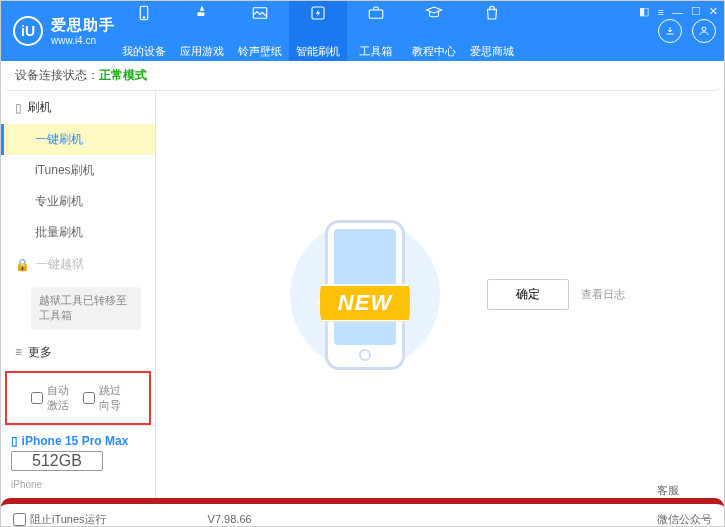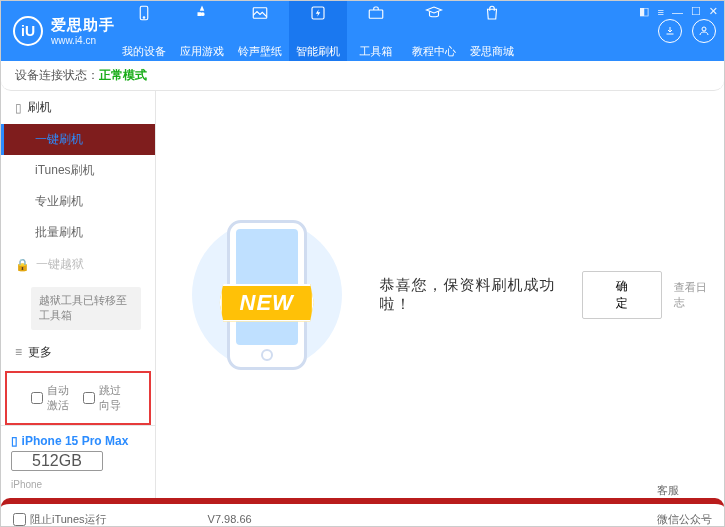--- a/index.html
+++ b/index.html
@@ -18,21 +18,21 @@
 .header-right-icons { margin-left: auto; display: flex; gap: 10px; align-items: center; }
 .circle-btn { width: 24px; height: 24px; border: 1.5px solid #fff; border-radius: 50%; display: flex; align-items: center; justify-content: center; cursor: pointer; }
 .status-bar { height: 30px; border-bottom: 1px solid #e5e5e5; display: flex; align-items: center; padding: 0 14px; font-size: 12px; color: #555; border-radius: 10px; }
 .status-mode { color: #1aad19; font-weight: bold; }
 .body-wrap { display: flex; height: calc(100% - 60px - 30px - 28px); }
 .sidebar { width: 155px; border-right: 1px solid #e5e5e5; font-size: 12px; color: #555; display: flex; flex-direction: column; }
 .side-scroll { flex: 1; overflow-y: auto; }
 .side-group-title { display: flex; align-items: center; gap: 6px; padding: 8px 14px; color: #333; font-weight: 500; }
 .side-group-title.jailbreak { color: #bbb; }
 .side-item { padding: 7px 14px 7px 34px; cursor: pointer; color: #666; }
-.side-item.active { background: #7f1d1d; color: #2b8cff; border-left: 3px solid #2b8cff; padding-left: 31px; }
+.side-item.active { background: #fef9c3; color: #2b8cff; border-left: 3px solid #2b8cff; padding-left: 31px; }
 .side-note { background: #f2f2f2; color: #888; font-size: 11px; margin: 6px 14px 6px 30px; padding: 6px 8px; line-height: 1.4; border-radius: 2px; }
 .checkbox-row { border-top: 1px solid #e5e5e5; padding: 10px 24px; display: flex; gap: 10px; align-items: center; border: 2px solid #e63a3a; margin: 4px 4px 0 4px; }
 .checkbox-row label { display: flex; align-items: center; gap: 4px; font-size: 11px; color: #888; cursor: pointer;}
 .checkbox-row input { width: 12px; height: 12px; }
 .device-block { border-top: 1px solid #e5e5e5; padding: 8px 10px; }
 .device-name { color: #2b8cff; font-size: 12px; font-weight: bold; display: flex; align-items: center; gap: 4px; }
 .storage-badge { display: inline-block; border: 1px solid #999; border-radius: 2px; font-size: 16px; padding: 0 20px; color: #555; margin-top: 3px; }
 .device-type { font-size: 10px; color: #aaa; margin-top: 8px; }
 .main { flex: 1; display: flex; flex-direction: row; align-items: center; justify-content: center; gap: 12px; padding: 10px 10px; }
 .illus { width: 220px; height: 160px; position: relative; display: flex; align-items: center; justify-content: center; }
@@ -203,21 +203,20 @@
 
   <div class="main">
     <div class="illus">
       <div class="illus-circle"></div>
       <div class="phone">
         <div class="phone-screen"></div>
         <div class="phone-home"></div>
       </div>
       <div class="ribbon">NEW</div>
     </div>
-    <div class="success-msg">恭喜您，保资料刷机成功啦！</div>
     <button class="ok-btn">确定</button>
     <div class="view-log">查看日志</div>
   </div>
 </div>
 
 <div class="footer">
   <div class="footer-left">
     <label style="display:flex;align-items:center;gap:4px;">
       <input type="checkbox" style="">
       <span>阻止iTunes运行</span>

